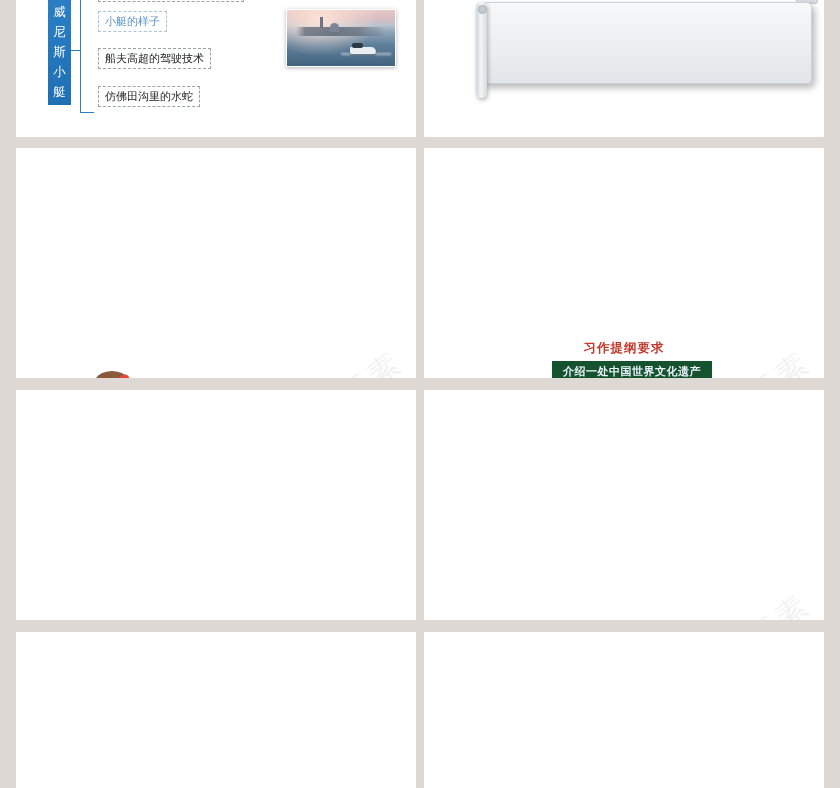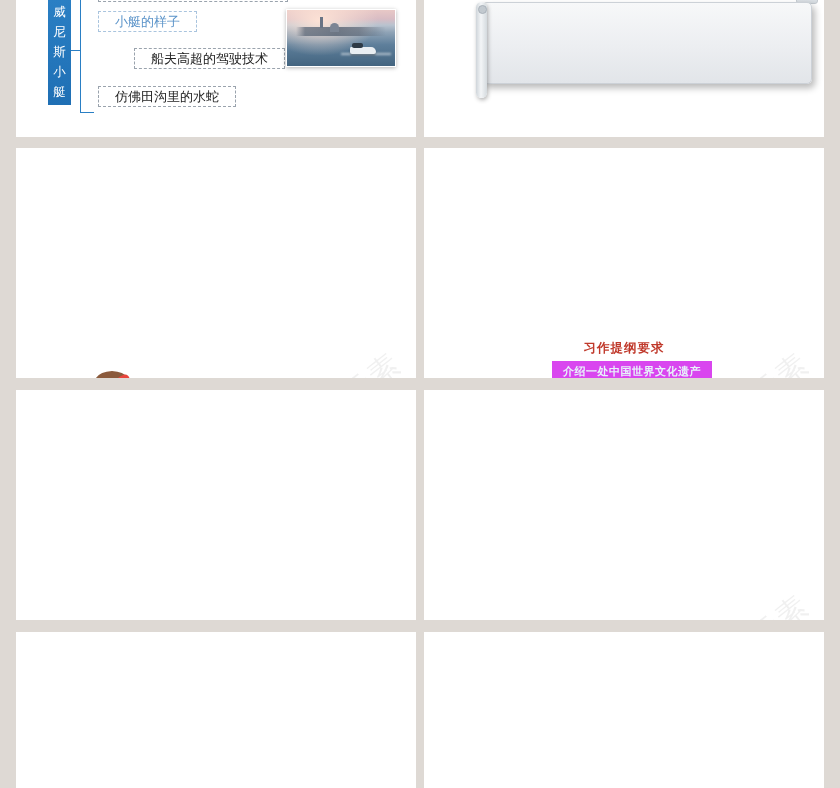--- a/index.html
+++ b/index.html
@@ -56,23 +56,23 @@
     border-left: 1.4px solid #2a7fc4;
     border-top: 1.4px solid #2a7fc4;
     border-bottom: 1.4px solid #2a7fc4;
   }
   .s1-stem {
     position: absolute; background: #2a7fc4; height: 1.4px;
   }
   .s1-box {
     position: absolute;
     border: 1px dashed #9aa3ad;
-    font-size: 13px;
+    font-size: 11px;
     line-height: 17px;
-    padding: 1px 16px;
+    padding: 1px 6px;
     color: #222;
     white-space: nowrap;
     background: #fff;
   }
   .s1-box.accent { color: #5a93c9; border-color: #a9c4de; }
   .s1-photo {
     position: absolute; left: 270px; top: 61px;
     width: 110px; height: 58px;
     border: 1.5px solid #fff;
     box-shadow: 0 1px 4px rgba(0,0,0,.3);
@@ -156,21 +156,21 @@
 
   
   .s4-title {
     position: absolute; top: 192px; left: 0; width: 400px;
     text-align: center; color: #c0392b;
     font-size: 12.5px; font-weight: bold; letter-spacing: 1px;
   }
   .s4-band {
     position: absolute; left: 128px; top: 213px;
     width: 160px; height: 21px;
-    background: #d946ef;
+    background: #14532d;
     color: #e8f2fb; font-size: 11px; font-weight: bold;
     text-align: center; line-height: 21px; letter-spacing: .5px;
   }
 </style>
 </head>
 <body>
 
 <div class="deck">
 
   <div class="slide r0 cL">
@@ -179,21 +179,21 @@
       <span>尼</span>
       <span>斯</span>
       <span>小</span>
       <span>艇</span>
     </div>
     <div class="s1-branch" style="left:64px; top:40px; width:14px; height:125px;"></div>
     <div class="s1-stem" style="left:55px; top:102px; width:10px;"></div>
 
     <div class="s1-box" style="left:82px; top:33px;">威尼斯小艇是重要交通工具</div>
     <div class="s1-box accent" style="left:82px; top:63px;">小艇的样子</div>
-    <div class="s1-box" style="left:82px; top:100px;margin-left:36px;">船夫高超的驾驶技术</div>
+    <div class="s1-box" style="left:82px; top:100px;">船夫高超的驾驶技术</div>
     <div class="s1-box" style="left:82px; top:138px;">仿佛田沟里的水蛇</div>
 
     <div class="s1-photo">
       <div class="skyline"></div>
       <div class="tower"></div>
       <div class="dome"></div>
       <div class="wake"></div>
       <div class="boat"></div>
     </div>
   </div>

